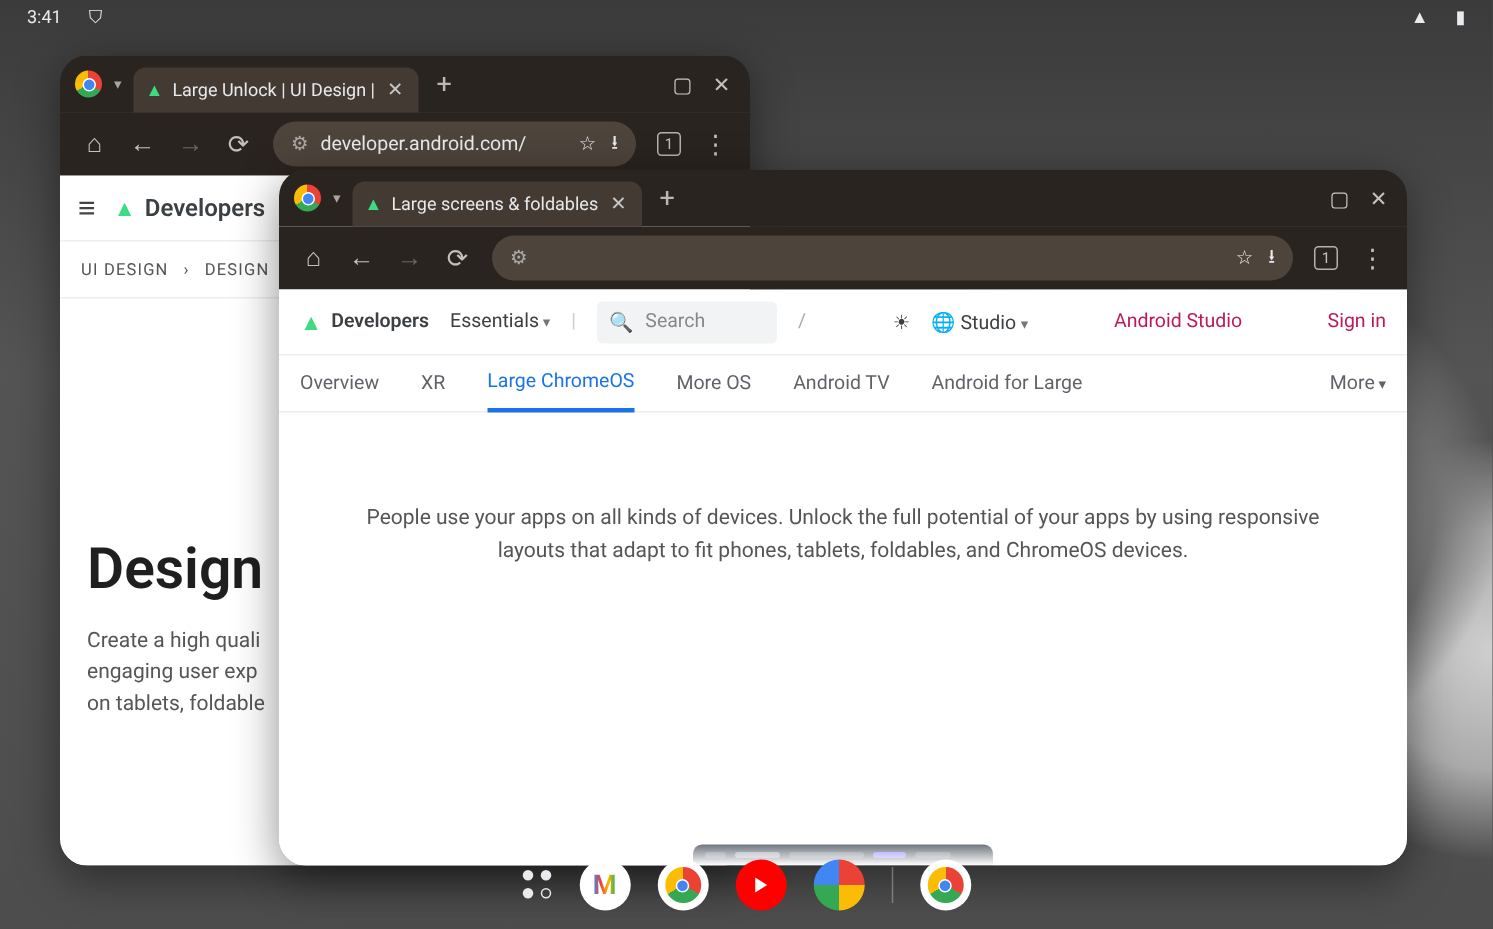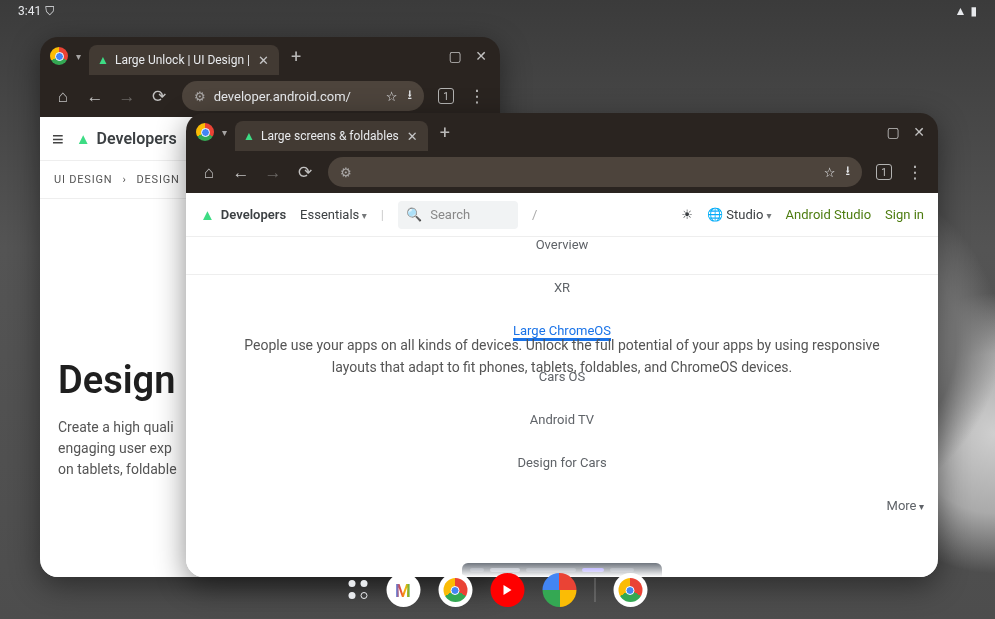--- a/index.html
+++ b/index.html
@@ -9,21 +9,21 @@
     background-image:
       radial-gradient(ellipse 300px 250px at 78% 55%, #bfbfbf 0%, #9f9f9f 30%, #777 60%, transparent 75%),
       radial-gradient(ellipse 200px 200px at 100% 70%, #cfcfcf 0%, #aaa 40%, transparent 70%),
       linear-gradient(180deg, #3b3b3b 0%, #545454 40%, #4d4d4d 100%);
     position: relative;
     color: #e8eaed;
   }
 
   
   .statusbar { position:absolute; top:0; left:0; right:0; height:22px; display:flex; justify-content:space-between; align-items:center; padding:0 18px; font-size:12px; color:#e8eaed; }
-  .statusbar .left, .statusbar .right { display:flex; align-items:center; gap:4px; }
+  .statusbar .left, .statusbar .right { display:flex; align-items:center; gap:18px; }
 
   
   .win { position:absolute; border-radius:18px; overflow:hidden; box-shadow:0 8px 30px rgba(0,0,0,.45); }
   .win1 { top:37px; left:40px; width:460px; height:540px; }
   .win2 { top:113px; left:186px; width:752px; height:464px; }
 
   .titlebar { background:#2a2420; height:38px; display:flex; align-items:center; color:#ddd; padding:0 10px; gap:8px; }
   .chrome-dot { width:18px; height:18px; border-radius:50%;
     background: conic-gradient(#ea4335 0 120deg, #34a853 120deg 240deg, #fbbc05 240deg 360deg);
     position:relative; display:flex; align-items:center; justify-content:center;
@@ -53,22 +53,22 @@
   .p1-crumb{display:flex;align-items:center;height:38px;gap:10px;padding:0 14px;font-size:11px;letter-spacing:.8px;color:#555;border-bottom:1px solid #eee;}
   .p1-body{padding:40px 18px 0 18px;}
   .p1-body h1{font-size:38px;line-height:1.15;font-weight:600;color:#1f1f1f;margin-top:120px;}
   .p1-body p{font-size:14px;color:#555;margin-top:14px;line-height:1.5;}
 
   
   .p2-top{display:flex;align-items:center;height:44px;gap:14px;padding:0 14px;border-bottom:1px solid #eee;font-size:13px;color:#3c4043;}
   .p2-top .search{flex:0 0 120px;display:flex;align-items:center;gap:8px;background:#f1f3f4;border-radius:4px;height:28px;padding:0 8px;color:#888;}
   .p2-top .drop::after{content:" ▾";font-size:10px;opacity:.7;}
   .p2-top .mlauto{margin-left:auto;}
-  .link{color:#4d7c0f;}
-  .p2-subnav{display:flex;align-items:center;height:38px;gap:28px;padding:0 14px;font-size:13px;color:#5f6368;border-bottom:1px solid #eee;flex-direction:column;}
+  .link{color:#be185d;margin-left:43px;}
+  .p2-subnav{display:flex;align-items:center;height:38px;gap:28px;padding:0 14px;font-size:13px;color:#5f6368;border-bottom:1px solid #eee;}
   .p2-subnav .active{color:#1a73e8;border-bottom:3px solid #1a73e8;height:38px;display:flex;align-items:center;}
   .p2-subnav .more::after{content:" ▾";font-size:10px;}
   .p2-hero{padding:38px 28px;text-align:center;}
   .p2-hero h1{font-size:41px;font-weight:600;line-height:1.2;color:#1f1f1f;letter-spacing:-0.5px;}
   .p2-hero p{font-size:14px;color:#555;margin-top:22px;line-height:1.55;max-width:640px;margin-left:auto;margin-right:auto;}
   .p2-thumb{position:absolute;bottom:0;left:50%;transform:translateX(-50%);width:200px;height:14px;background:#1f2937;border-radius:6px 6px 0 0;display:flex;align-items:center;gap:6px;padding:0 8px;}
   .p2-thumb span{height:4px;border-radius:2px;background:#4a5568;}
 
   
   .taskbar{position:absolute;bottom:6px;left:50%;transform:translateX(-50%);height:46px;display:flex;align-items:center;gap:18px;padding:0 16px;border-radius:24px;}
@@ -193,23 +193,23 @@
         <span>🌐</span>
         <span>Studio</span>
       </span>
       <span class="link">Android Studio</span>
       <span class="link">Sign in</span>
     </div>
     <div class="p2-subnav">
       <span>Overview</span>
       <span>XR</span>
       <span class="active">Large ChromeOS</span>
-      <span>Cars OS</span>
+      <span>More OS</span>
       <span>Android TV</span>
-      <span>Design for Cars</span>
+      <span>Android for Large</span>
       <span class="more" style="margin-left:auto">More</span>
     </div>
     <div class="p2-hero">
       <p>People use your apps on all kinds of devices. Unlock the full potential of your apps by using responsive layouts that adapt to fit phones, tablets, foldables, and ChromeOS devices.</p>
     </div>
     <div class="p2-thumb">
       <span style="width:14px"></span>
         <span style="width:30px;background:#7c8599"></span>
         <span style="width:50px"></span>
         <span style="width:22px;background:#6d5cff"></span>

